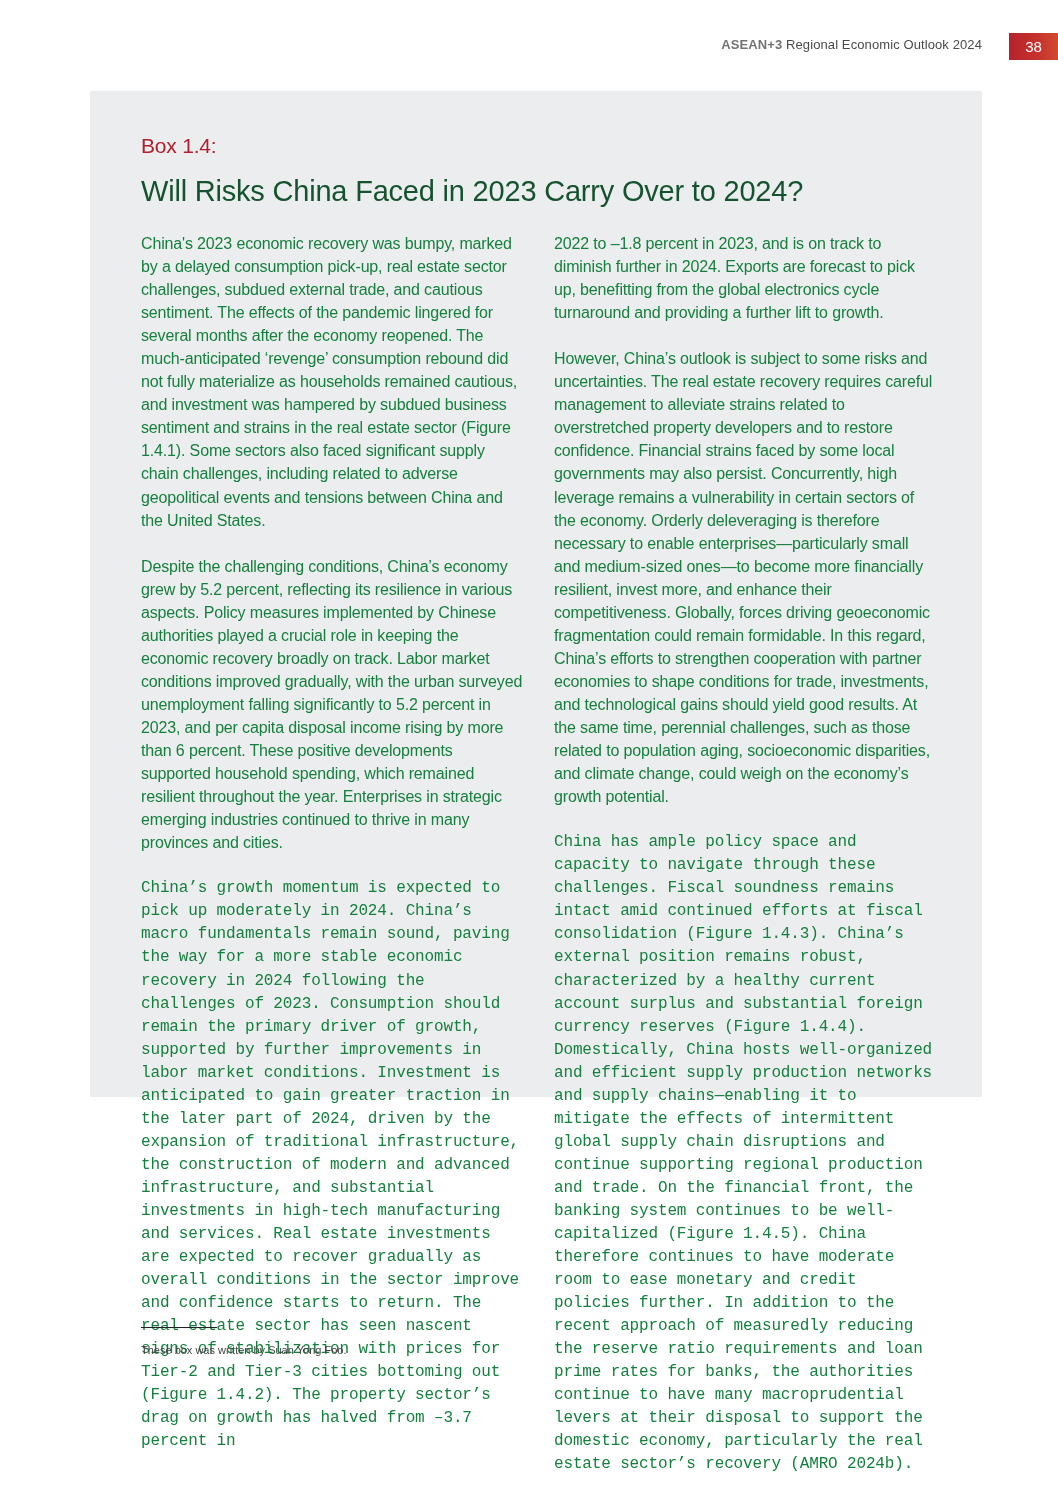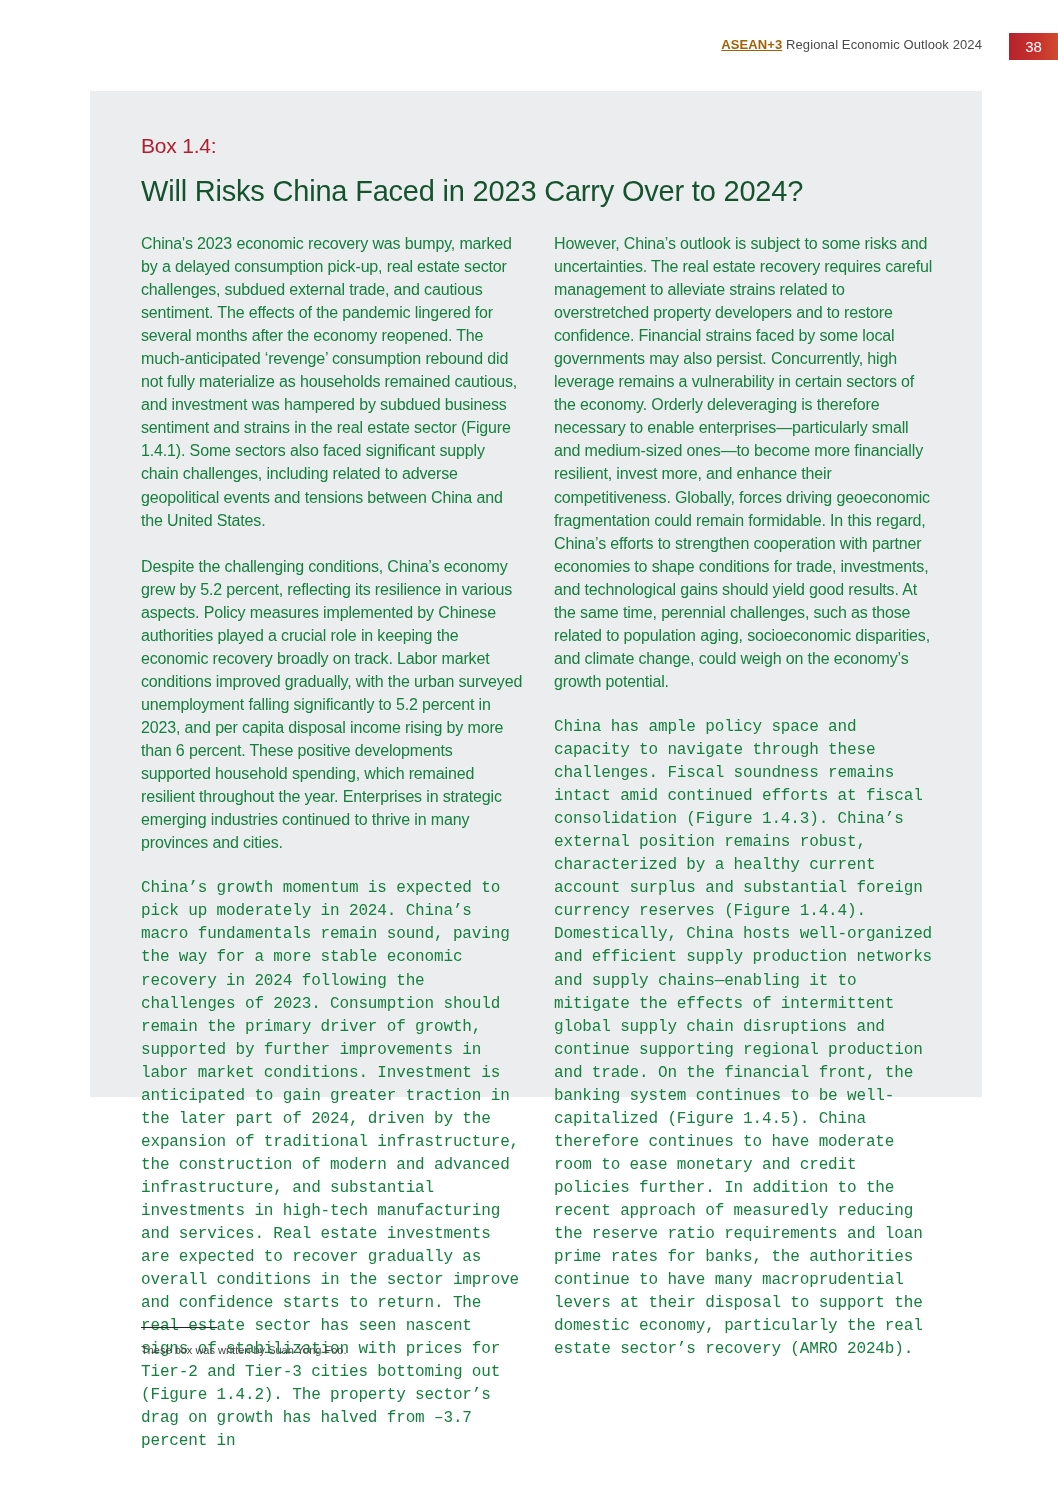--- a/index.html
+++ b/index.html
@@ -7,21 +7,21 @@
     width: 1058px; height: 1497px; background: #ffffff;
     position: relative; overflow: hidden;
     font-family: "DejaVu Sans", "Liberation Sans", sans-serif;
   }
   .header-title {
     position: absolute; top: 37px; right: 76px;
     font-family: "Liberation Sans", sans-serif;
     font-size: 13px; color: #4a4a4a; letter-spacing: 0.1px;
     white-space: nowrap;
   }
-  .header-title .brand { color: #a16207; font-weight: bold; text-decoration: underline; }
+  .header-title .brand { color: #737373; font-weight: bold; }
   .page-num {
     position: absolute; top: 33px; left: 1009px; width: 49px; height: 27px;
     background: linear-gradient(90deg, #b5222c 0%, #c8332e 60%, #d04a2e 100%);
     color: #ffffff; font-family: "Liberation Sans", sans-serif;
     font-size: 15px; line-height: 27px; text-align: center;
   }
   .box {
     position: absolute; left: 90px; top: 91px; width: 892px; height: 1006px;
     background: #ecedef;
   }
@@ -66,19 +66,20 @@
   <div class="box-label">Box 1.4:</div>
   <h1 class="box-title" style="margin:0;font-weight:normal;">Will Risks China Faced in 2023 Carry Over to 2024?</h1>
 
   <div class="col left">
     <p>China's 2023 economic recovery was bumpy, marked by a delayed consumption pick-up, real estate sector challenges, subdued external trade, and cautious sentiment. The effects of the pandemic lingered for several months after the economy reopened. The much-anticipated ‘revenge’ consumption rebound did not fully materialize as households remained cautious, and investment was hampered by subdued business sentiment and strains in the real estate sector (Figure 1.4.1). Some sectors also faced significant supply chain challenges, including related to adverse geopolitical events and tensions between China and the United States.</p>
     <p>Despite the challenging conditions, China’s economy grew by 5.2 percent, reflecting its resilience in various aspects. Policy measures implemented by Chinese authorities played a crucial role in keeping the economic recovery broadly on track. Labor market conditions improved gradually, with the urban surveyed unemployment falling significantly to 5.2 percent in 2023, and per capita disposal income rising by more than 6 percent. These positive developments supported household spending, which remained resilient throughout the year. Enterprises in strategic emerging industries continued to thrive in many provinces and cities.</p>
     <p>China’s growth momentum is expected to pick up moderately in 2024. China’s macro fundamentals remain sound, paving the way for a more stable economic recovery in 2024 following the challenges of 2023. Consumption should remain the primary driver of growth, supported by further improvements in labor market conditions. Investment is anticipated to gain greater traction in the later part of 2024, driven by the expansion of traditional infrastructure, the construction of modern and advanced infrastructure, and substantial investments in high-tech manufacturing and services. Real estate investments are expected to recover gradually as overall conditions in the sector improve and confidence starts to return. The real estate sector has seen nascent signs of stabilization with prices for Tier-2 and Tier-3 cities bottoming out (Figure 1.4.2). The property sector’s drag on growth has halved from –3.7 percent in</p>
   </div>
 
   <div class="col right">
+    <p>2022 to –1.8 percent in 2023, and is on track to diminish further in 2024. Exports are forecast to pick up, benefitting from the global electronics cycle turnaround and providing a further lift to growth.</p>
     <p>However, China’s outlook is subject to some risks and uncertainties. The real estate recovery requires careful management to alleviate strains related to overstretched property developers and to restore confidence. Financial strains faced by some local governments may also persist. Concurrently, high leverage remains a vulnerability in certain sectors of the economy. Orderly deleveraging is therefore necessary to enable enterprises—particularly small and medium-sized ones—to become more financially resilient, invest more, and enhance their competitiveness. Globally, forces driving geoeconomic fragmentation could remain formidable. In this regard, China’s efforts to strengthen cooperation with partner economies to shape conditions for trade, investments, and technological gains should yield good results. At the same time, perennial challenges, such as those related to population aging, socioeconomic disparities, and climate change, could weigh on the economy’s growth potential.</p>
     <p>China has ample policy space and capacity to navigate through these challenges. Fiscal soundness remains intact amid continued efforts at fiscal consolidation (Figure 1.4.3). China’s external position remains robust, characterized by a healthy current account surplus and substantial foreign currency reserves (Figure 1.4.4). Domestically, China hosts well-organized and efficient supply production networks and supply chains—enabling it to mitigate the effects of intermittent global supply chain disruptions and continue supporting regional production and trade. On the financial front, the banking system continues to be well-capitalized (Figure 1.4.5). China therefore continues to have moderate room to ease monetary and credit policies further. In addition to the recent approach of measuredly reducing the reserve ratio requirements and loan prime rates for banks, the authorities continue to have many macroprudential levers at their disposal to support the domestic economy, particularly the real estate sector’s recovery (AMRO 2024b).</p>
   </div>
 
   <div class="footnote-rule"></div>
   <div class="footnote">These box was written by Suan Yong Foo.</div>
 </div>
 
 </body></html>

